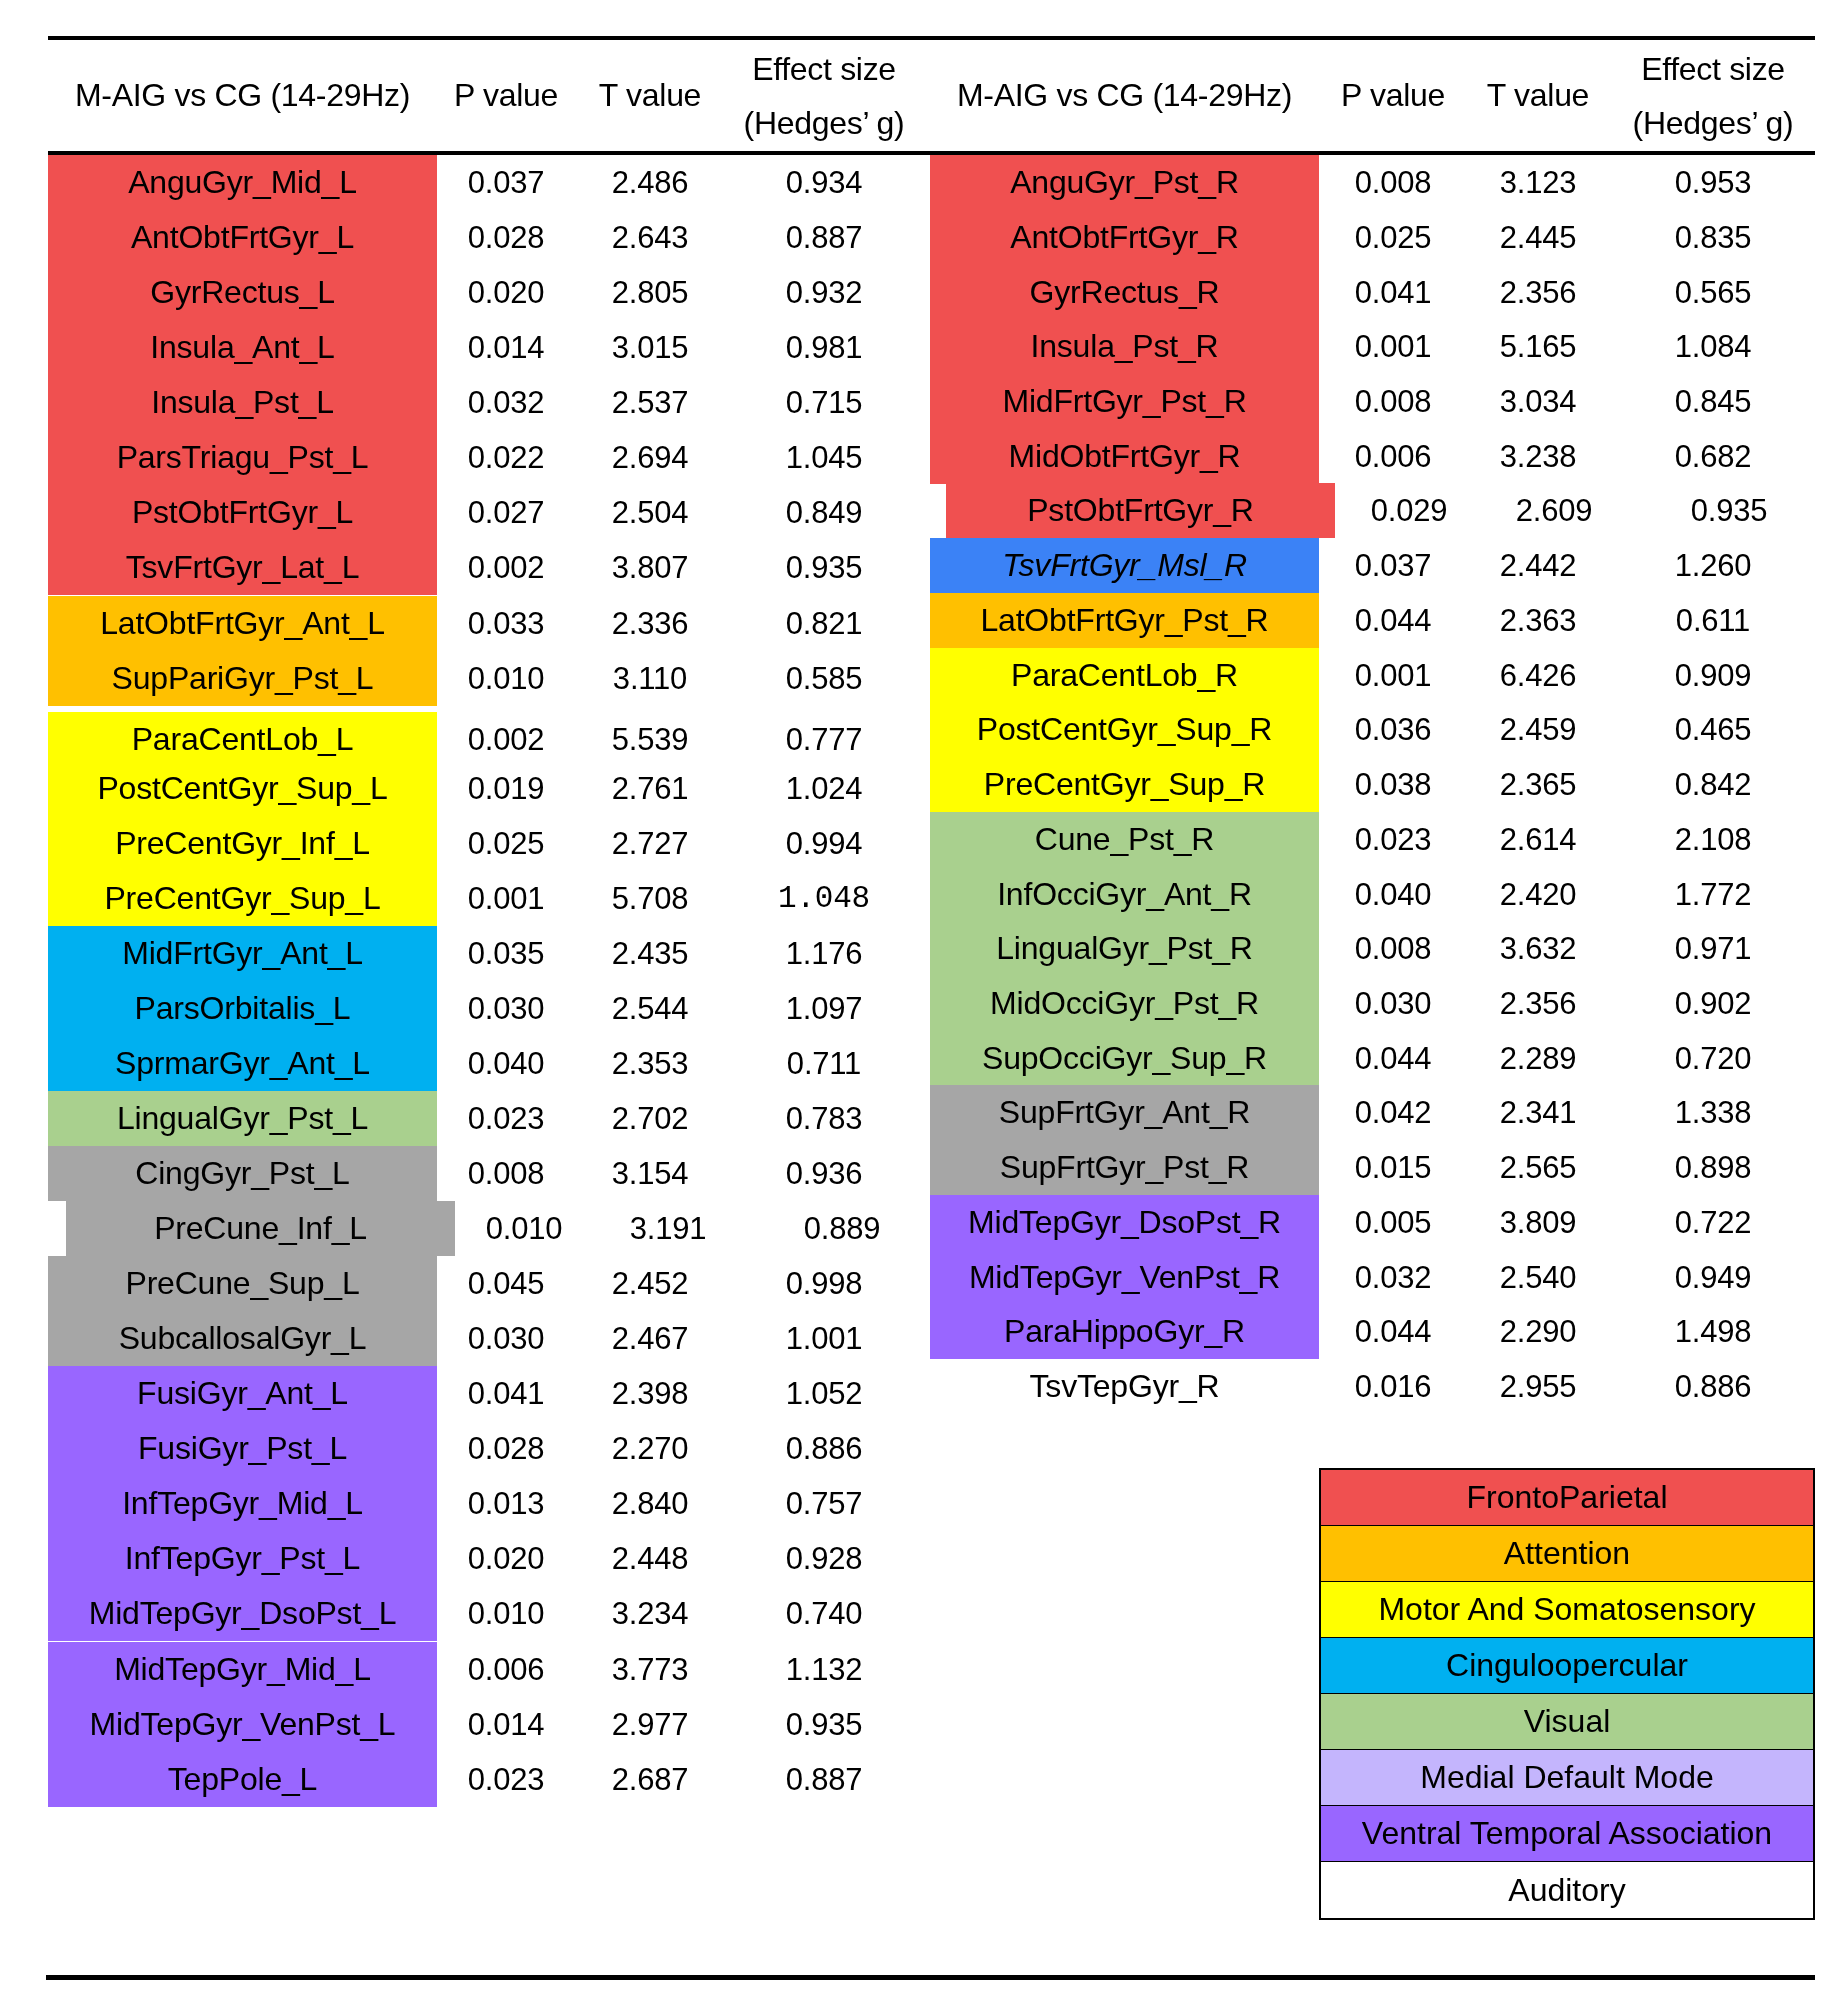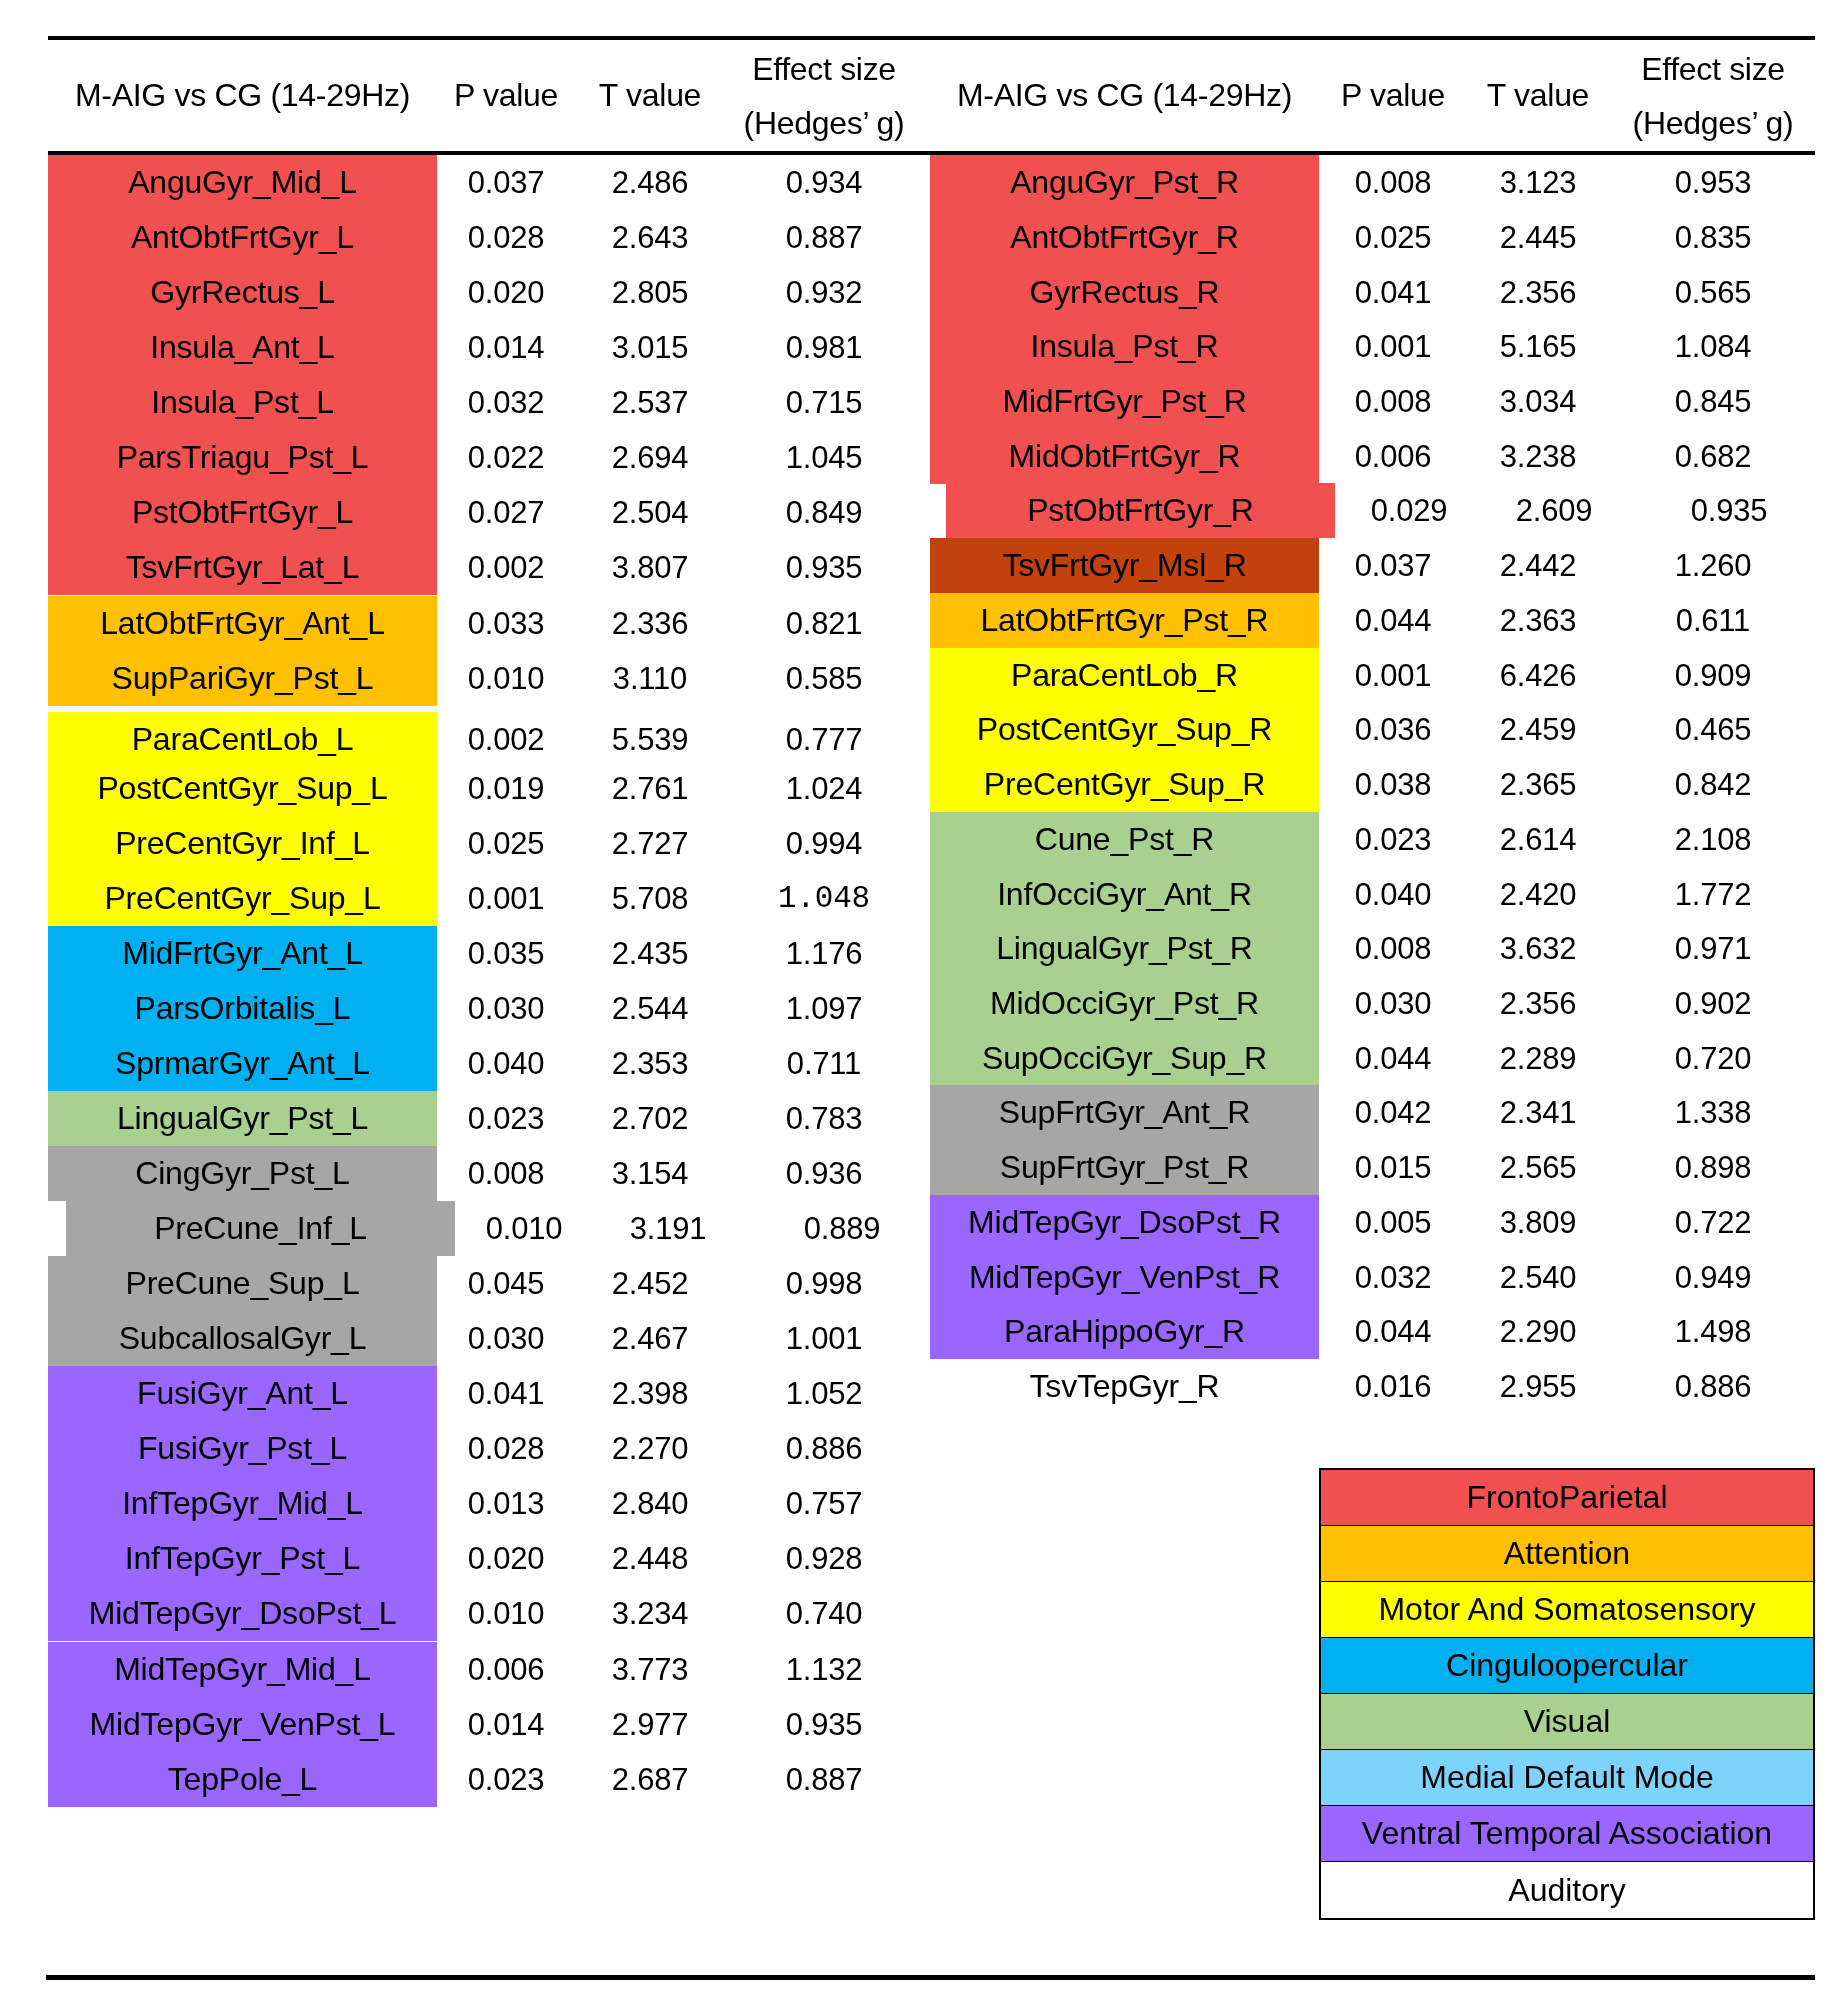--- a/index.html
+++ b/index.html
@@ -262,21 +262,21 @@
       <div class="cell" style="left: 1478px; width: 120px;">3.238</div>
       <div class="cell" style="left: 1653px; width: 120px;">0.682</div>
     </div>
     <div class="row" style="left: 16px; top: 483px; width: 1842px; height: 55px;">
       <div class="cell region" style="left: 930px; width: 389px; background: rgb(240, 80, 80);">PstObtFrtGyr_R</div>
       <div class="cell" style="left: 1333px; width: 120px;">0.029</div>
       <div class="cell" style="left: 1478px; width: 120px;">2.609</div>
       <div class="cell" style="left: 1653px; width: 120px;">0.935</div>
     </div>
     <div class="row" style="left: 0px; top: 538px; width: 1842px; height: 55px;">
-      <div class="cell region" style="left: 930px; width: 389px; background: #c2410c;">TsvFrtGyr_Msl_R</div>
+      <div class="cell region" style="left: 930px; width: 389px; background: #3b82f6; font-style: italic;">TsvFrtGyr_Msl_R</div>
       <div class="cell" style="left: 1333px; width: 120px;">0.037</div>
       <div class="cell" style="left: 1478px; width: 120px;">2.442</div>
       <div class="cell" style="left: 1653px; width: 120px;">1.260</div>
     </div>
     <div class="row" style="left: 0px; top: 593px; width: 1842px; height: 55px;">
       <div class="cell region" style="left: 930px; width: 389px; background: rgb(255, 192, 0);">LatObtFrtGyr_Pst_R</div>
       <div class="cell" style="left: 1333px; width: 120px;">0.044</div>
       <div class="cell" style="left: 1478px; width: 120px;">2.363</div>
       <div class="cell" style="left: 1653px; width: 120px;">0.611</div>
     </div>
@@ -365,17 +365,17 @@
       <div class="cell" style="left: 1653px; width: 120px;">0.886</div>
     </div>
   </div>
 
 <div class="legend" id="legend">
     <div class="legend-row" style="background: rgb(240, 80, 80);">FrontoParietal</div>
     <div class="legend-row" style="background: rgb(255, 192, 0);">Attention</div>
     <div class="legend-row" style="background: rgb(255, 255, 0);">Motor And Somatosensory</div>
     <div class="legend-row" style="background: rgb(0, 176, 240);">Cinguloopercular</div>
     <div class="legend-row" style="background: rgb(169, 208, 142);">Visual</div>
-    <div class="legend-row" style="background: #7dd3fc;">Medial Default Mode</div>
+    <div class="legend-row" style="background: #c4b5fd;">Medial Default Mode</div>
     <div class="legend-row" style="background: rgb(153, 102, 255);">Ventral Temporal Association</div>
     <div class="legend-row" style="background: rgb(255, 255, 255);">Auditory</div>
   </div>
 
 
 </body></html>

